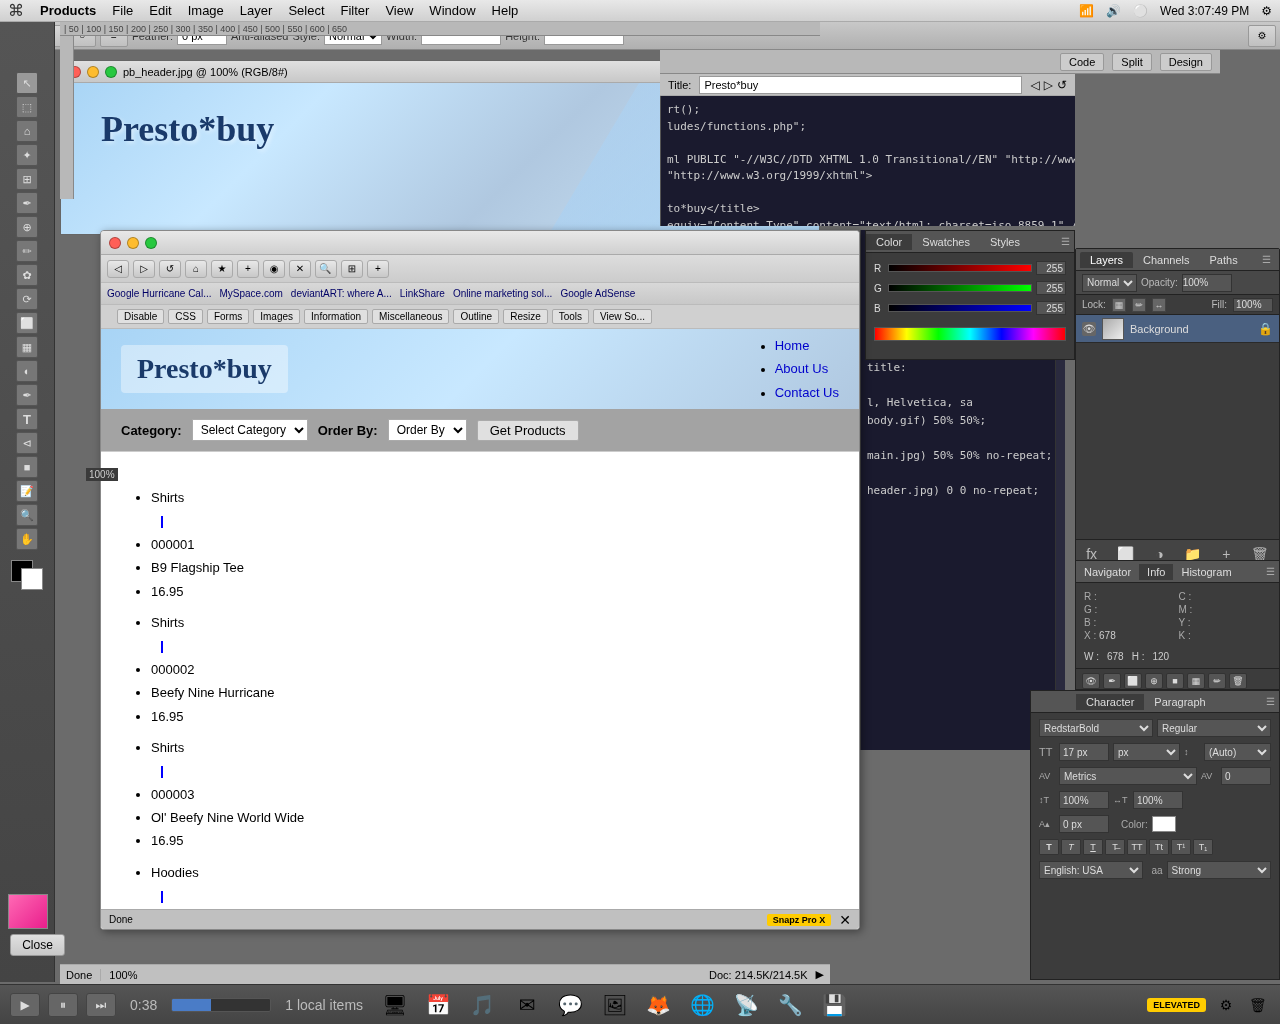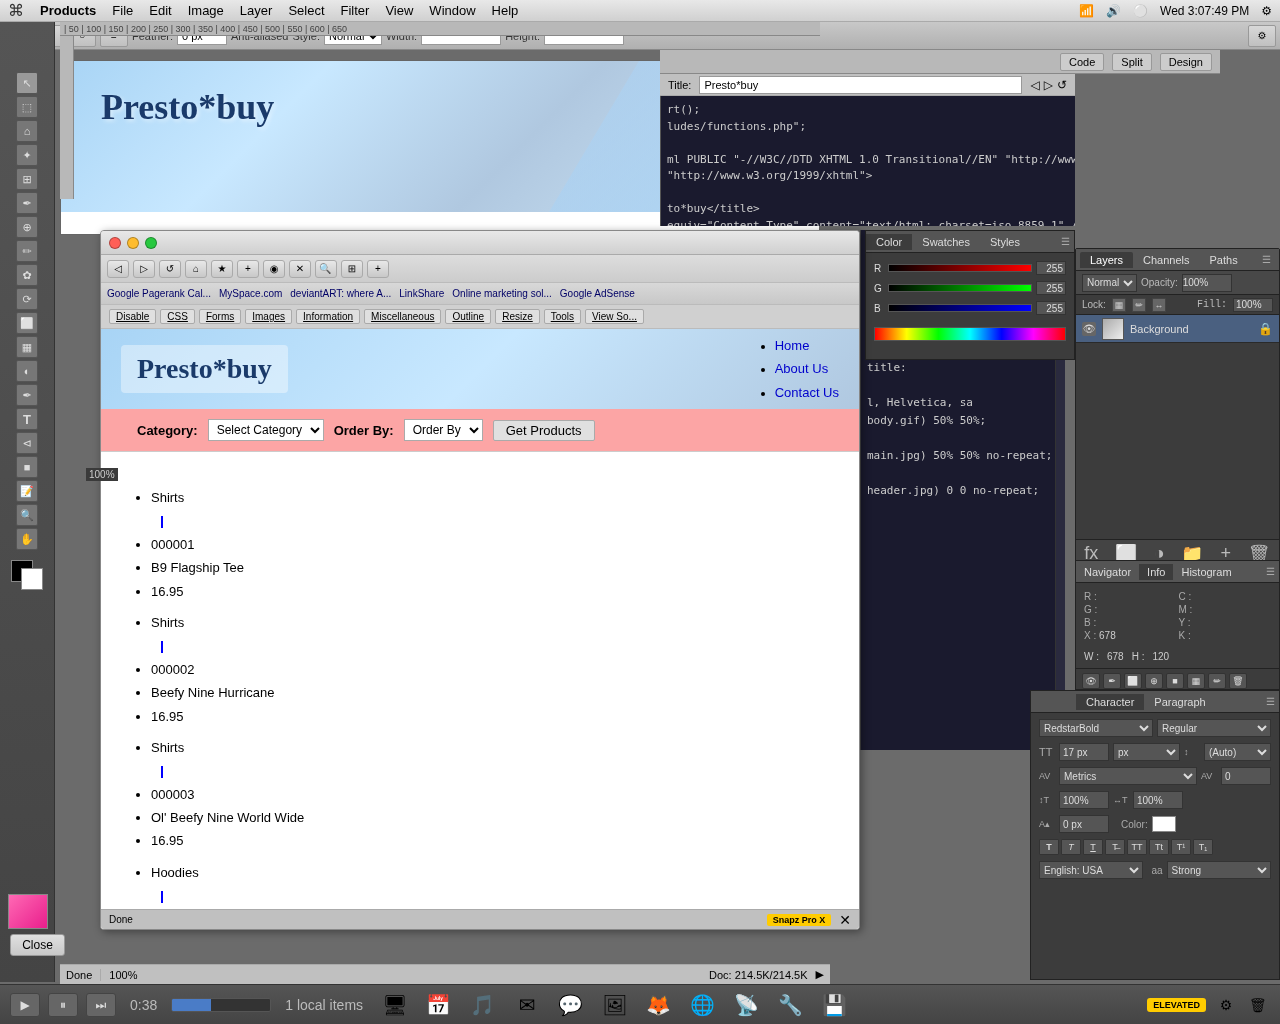--- a/index.html
+++ b/index.html
@@ -126,42 +126,42 @@
       padding: 0 6px; font-size: 11px; display: flex; align-items: center;
     }
     .browser-bookmarks-bar {
       height: 22px; background: linear-gradient(to bottom, #d8d8d8, #c8c8c8);
       display: flex; align-items: center; padding: 0 6px; gap: 8px;
       border-bottom: 1px solid #bbb; overflow: hidden;
     }
     .bookmark-item { font-size: 10px; color: #006; text-decoration: none; white-space: nowrap; cursor: pointer; }
     .browser-devtools-bar {
       height: 24px; background: #d0d0d0; display: flex; align-items: center;
-      padding: 0 8px; gap: 4px; border-bottom: 1px solid #bbb; overflow: hidden; text-decoration: underline;
+      padding: 0 16px; gap: 4px; border-bottom: 1px solid #bbb; overflow: hidden;
     }
     .devtool-btn {
       padding: 1px 6px; font-size: 10px; border: 1px solid #aaa; background: #e0e0e0;
       border-radius: 2px; cursor: pointer; white-space: nowrap;
     }
     .browser-content {
       background: #fff; height: calc(100% - 122px); overflow: hidden; position: relative;
     }
 
     
     .site-header {
       height: 80px; background: linear-gradient(135deg, #a8d4f5, #c8e8ff, #b0c8e0);
       display: flex; align-items: center; padding: 0 20px; gap: 20px; position: relative;
     }
     .site-logo { font-size: 28px; font-family: cursive; color: #1a3a6a; font-weight: bold; }
     .site-nav { margin-left: auto; }
     .site-nav ul { list-style: disc; padding-left: 20px; }
     .site-nav ul li a { color: #00c; text-decoration: none; font-size: 13px; line-height: 1.8; }
 
     .site-search-bar {
-      background: #fca5a5; padding: 10px 36px; display: flex; align-items: center;
+      background: #a3a3a3; padding: 10px 20px; display: flex; align-items: center;
       gap: 10px; border-bottom: 1px solid #ccc;
     }
     .site-search-label { font-size: 13px; font-weight: bold; }
     .site-select {
       height: 22px; border: 1px solid #aaa; background: #fff; font-size: 12px; padding: 0 4px;
     }
     .get-products-btn {
       padding: 2px 12px; background: #e0e0e0; border: 1px solid #aaa;
       font-size: 13px; cursor: pointer; border-radius: 2px;
     }
@@ -204,21 +204,21 @@
     }
     .layers-item.selected { background: #4a6080; }
     .layers-eye { width: 14px; height: 14px; background: #666; border-radius: 2px; }
     .layers-thumb { width: 22px; height: 22px; background: #888; border: 1px solid #555; }
     .layers-name { font-size: 11px; color: #ddd; }
     .layers-footer {
       position: absolute; bottom: 0; width: 100%; height: 28px; background: #444;
       display: flex; align-items: center; justify-content: space-around;
       border-top: 1px solid #222;
     }
-    .layers-footer-btn { font-size: 18px; color: #bbb; cursor: pointer; }
+    .layers-footer-btn { font-size: 14px; color: #bbb; cursor: pointer; }
 
     
     .color-panel {
       position: absolute; top: 230px; right: 205px; width: 210px; height: 130px;
       background: #3c3c3c; border: 1px solid #222;
     }
     .color-panel-tabs {
       height: 22px; background: #555; display: flex; align-items: center;
       gap: 0; border-bottom: 1px solid #222;
     }
@@ -395,20 +395,26 @@
   <div class="win-btn win-close"></div>
   <div class="win-btn win-min"></div>
   <div class="win-btn win-max"></div>
   <span>pb_search.jpg @</span>
   <span style="color:#666; margin-left:200px;">.jpg @ 100% (RGB/8#)</span>
 </div>
 
 <div class="ps-gradient-bar"></div>
 
 <div class="ps-header-window">
+  <div class="ps-window-titlebar">
+    <div class="win-btn win-close"></div>
+    <div class="win-btn win-min"></div>
+    <div class="win-btn win-max"></div>
+    <span>pb_header.jpg @ 100% (RGB/8#)</span>
+  </div>
   <div class="ps-canvas">
     <div class="logo-text">Presto*buy</div>
 
     <div style="position:absolute;right:0;top:0;width:300px;height:100%;background:linear-gradient(135deg, rgba(180,220,255,0.4), rgba(150,200,240,0.6)); clip-path: polygon(40% 0, 100% 0, 100% 100%, 10% 100%);"></div>
   </div>
 </div>
 
 <div class="ps-canvas-ruler-top">
   <span>| 50 | 100 | 150 | 200 | 250 | 300 | 350 | 400 | 450 | 500 | 550 | 600 | 650</span>
 </div>
@@ -514,21 +520,21 @@
       <option>Normal</option>
     </select>
     <span style="font-size:10px; color:#bbb;">Opacity:</span>
     <input class="layers-opacity" type="text" value="100%" style="">
   </div>
   <div class="layers-lock-row">
     <span class="layers-lock-label">Lock:</span>
     <div style="width:14px;height:14px;background:#666;border:1px solid #444;border-radius:1px;display:flex;align-items:center;justify-content:center;font-size:9px;color:#ccc;cursor:pointer;">▦</div>
     <div style="width:14px;height:14px;background:#666;border:1px solid #444;border-radius:1px;display:flex;align-items:center;justify-content:center;font-size:9px;color:#ccc;cursor:pointer;">✏</div>
     <div style="width:14px;height:14px;background:#666;border:1px solid #444;border-radius:1px;display:flex;align-items:center;justify-content:center;font-size:9px;color:#ccc;cursor:pointer;">↔</div>
-    <span style="margin-left:auto; font-size:10px; color:#bbb;font-family:Liberation Mono, monospace;">Fill:</span>
+    <span style="margin-left:auto; font-size:10px; color:#bbb;">Fill:</span>
     <input style="width: 40px; height: 14px; font-size: 10px; background: rgb(85, 85, 85); border: 1px solid rgb(51, 51, 51); color: rgb(221, 221, 221); padding: 0px 2px;" type="text" value="100%">
   </div>
 
   <div class="layers-item selected">
     <div class="layers-eye" style="display:flex;align-items:center;justify-content:center;font-size:10px;color:#ddd;">👁</div>
     <div class="layers-thumb" style="background:linear-gradient(135deg,#aaa,#eee);"></div>
     <span class="layers-name">Background</span>
     <span style="margin-left:auto;font-size:12px;color:#aaa;">🔒</span>
   </div>
   <div class="layers-footer">
@@ -666,21 +672,21 @@
 
     <div class="browser-nav-btn">★</div>
     <div class="browser-nav-btn">+</div>
     <div class="browser-nav-btn">◉</div>
     <div class="browser-nav-btn">✕</div>
     <div class="browser-nav-btn">🔍</div>
     <div class="browser-nav-btn">⊞</div>
     <div class="browser-nav-btn">+</div>
   </div>
   <div class="browser-bookmarks-bar">
-    <span class="bookmark-item">Google Pagerank Cal...</span>
+    <span class="bookmark-item">Google Hurricane Cal...</span>
     <span class="bookmark-item">MySpace.com</span>
     <span class="bookmark-item">deviantART: where A...</span>
     <span class="bookmark-item">LinkShare</span>
     <span class="bookmark-item">Online marketing sol...</span>
     <span class="bookmark-item">Google AdSense</span>
   </div>
   <div class="browser-devtools-bar">
     <div class="devtool-btn">Disable</div>
     <div class="devtool-btn">CSS</div>
     <div class="devtool-btn">Forms</div>

